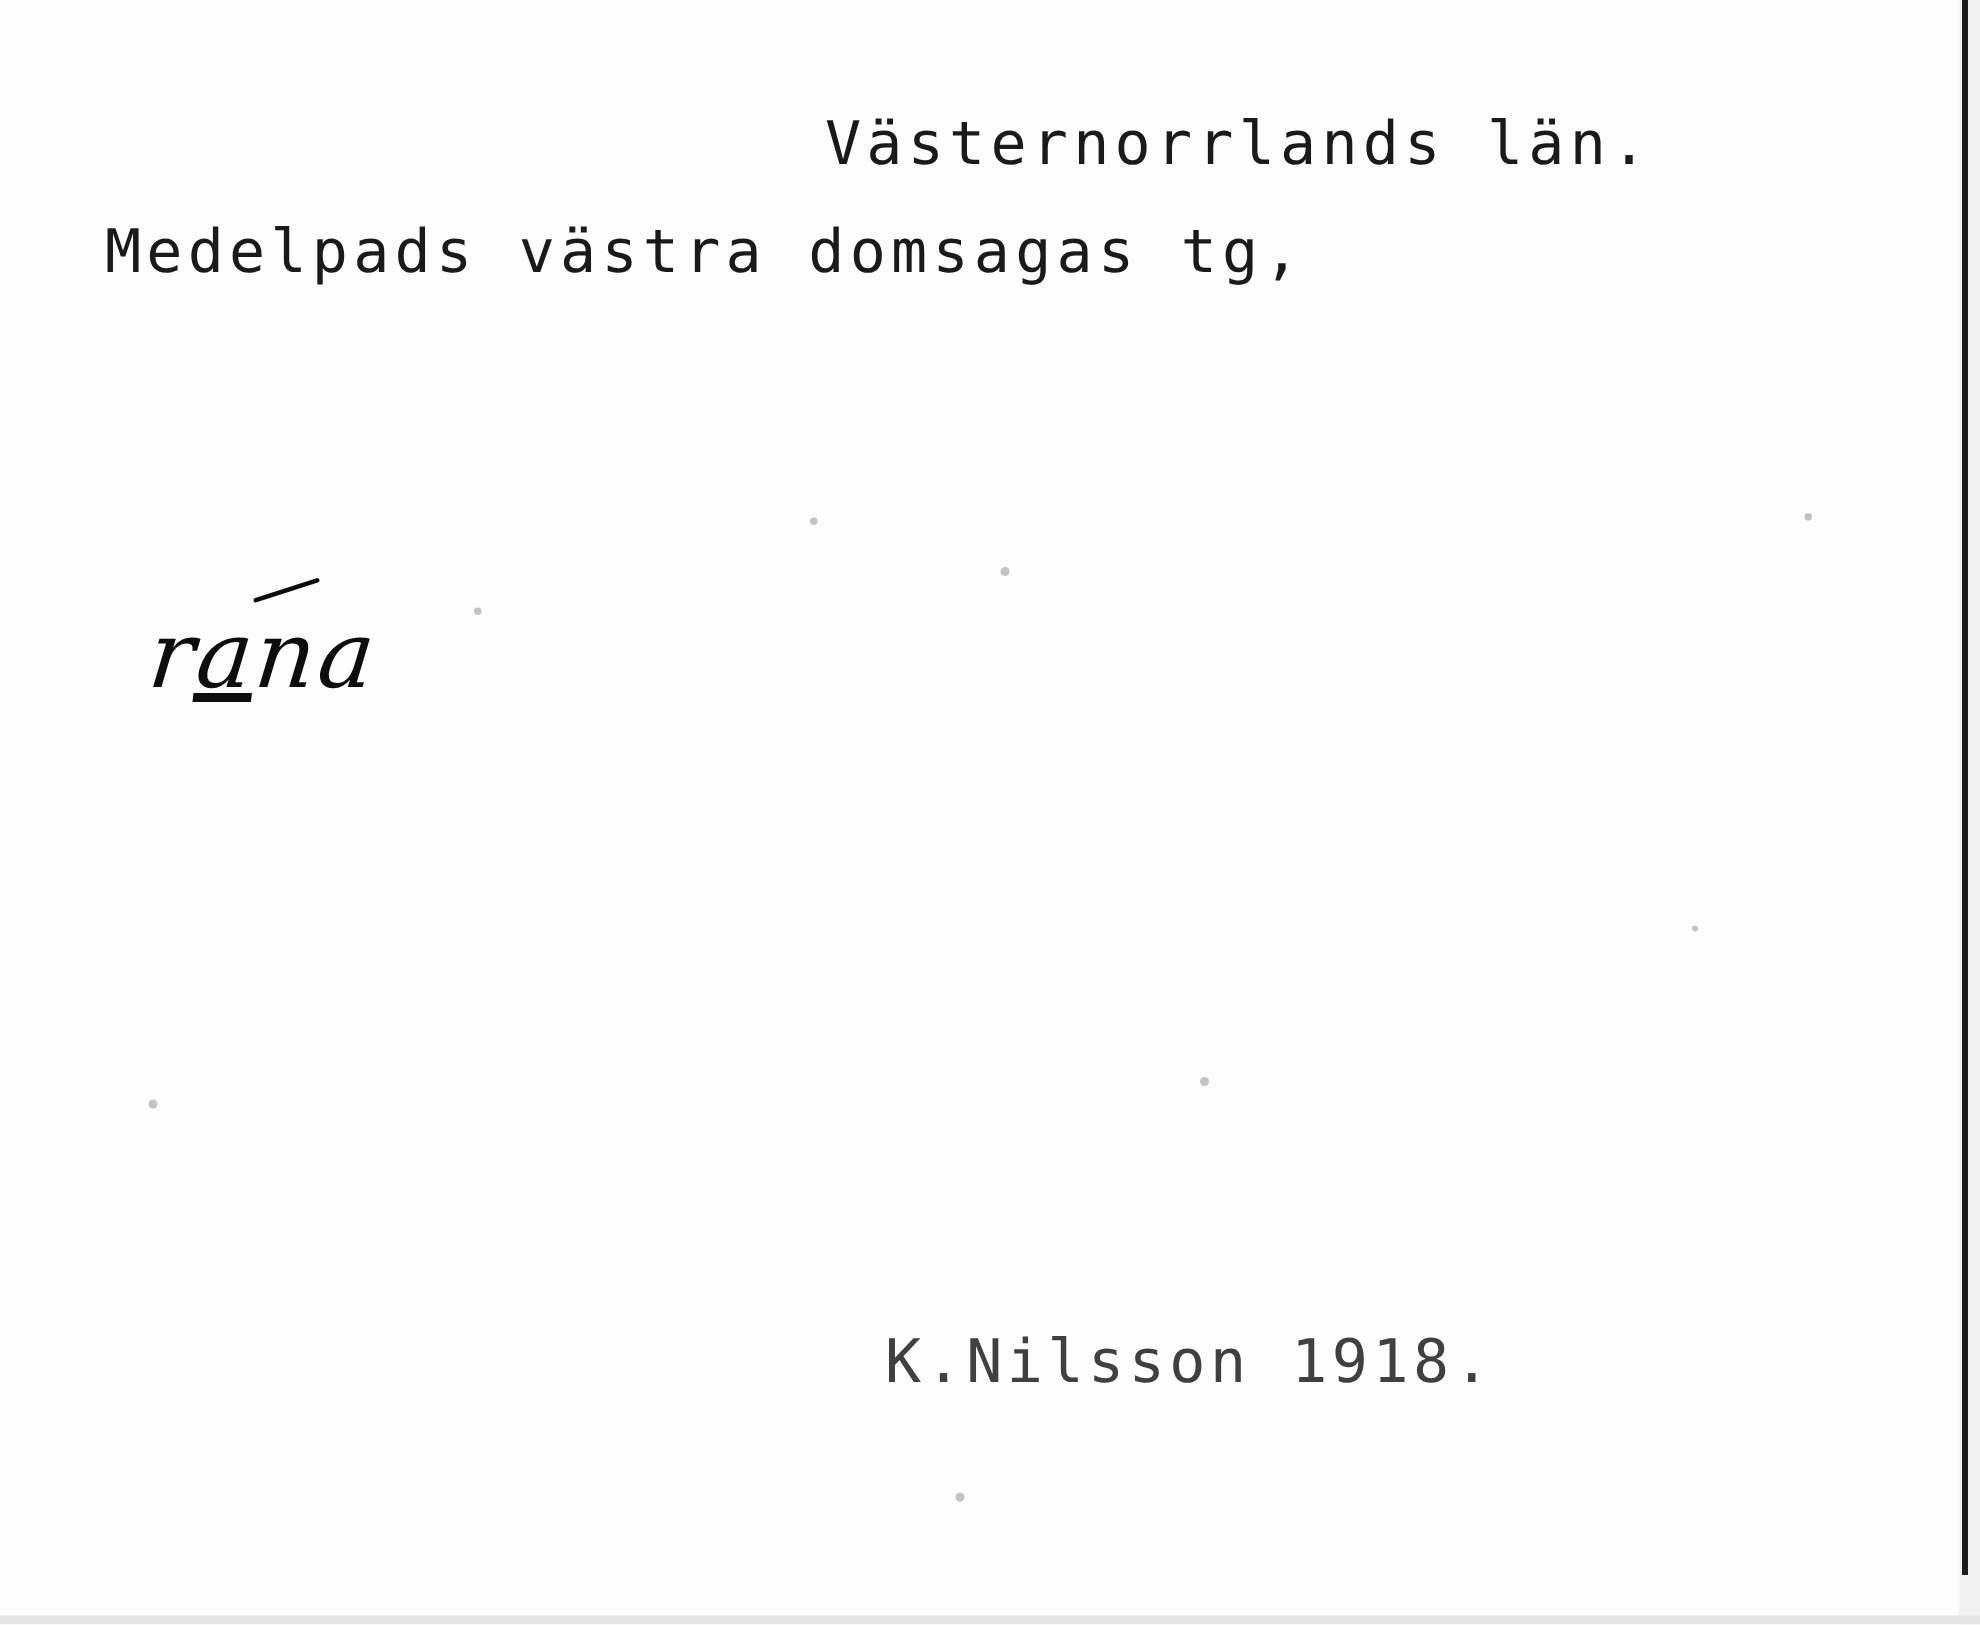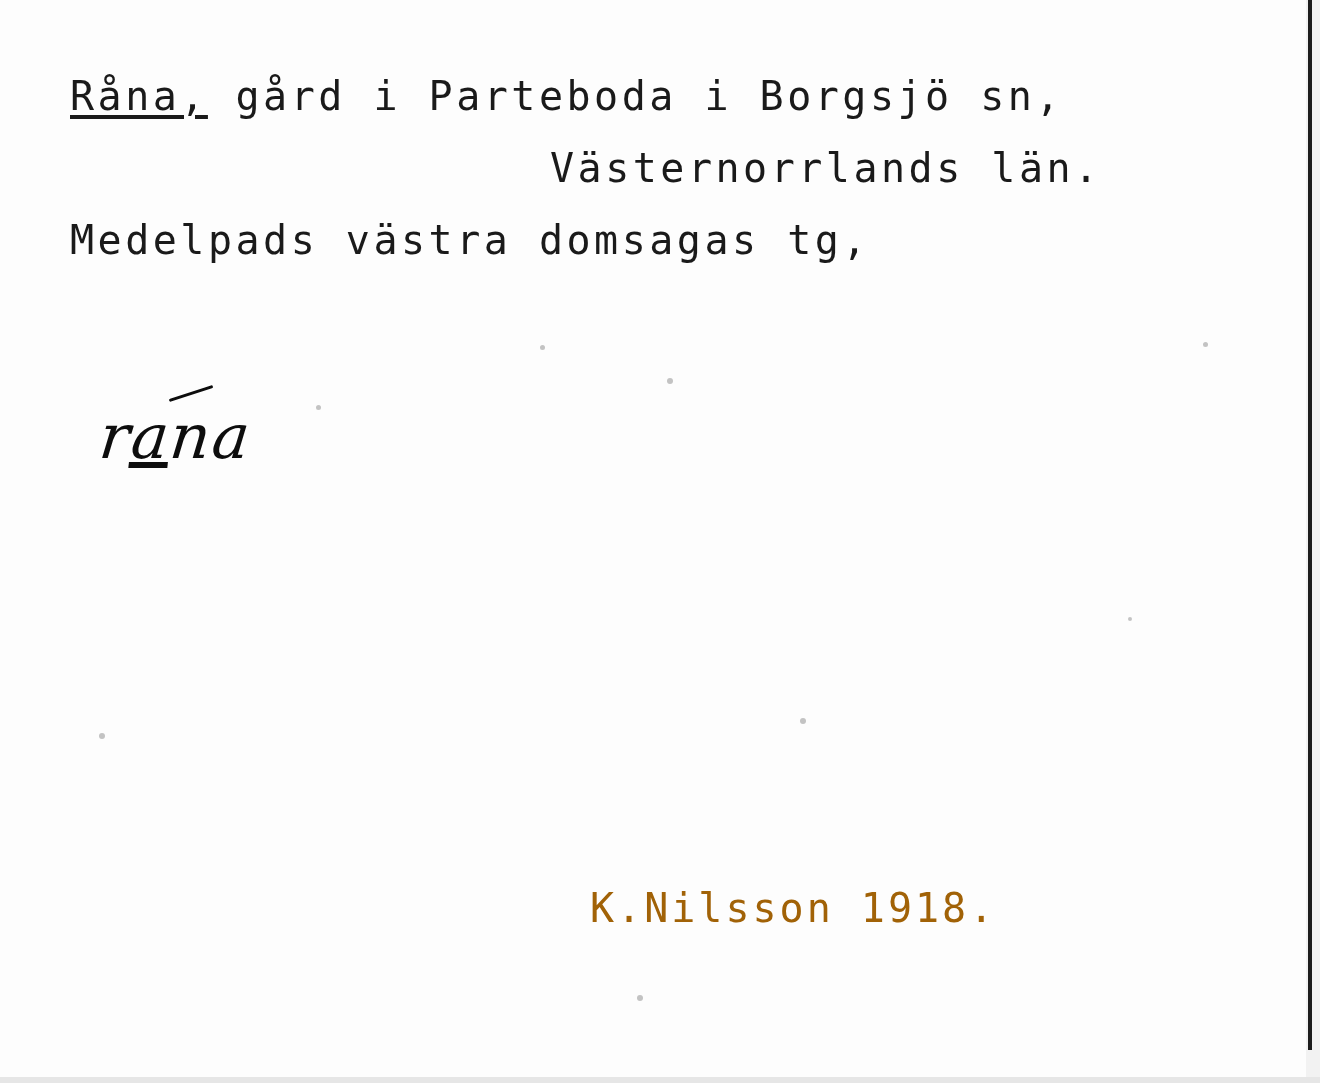--- a/index.html
+++ b/index.html
@@ -107,40 +107,39 @@
   }
 
   
   #signature {
     position: absolute;
     left: 590px;
     top: 885px;
     font-family: "DejaVu Sans Mono", monospace;
     font-size: 40px;
     letter-spacing: 3px;
-    color: #a16207;
+    color: #404040;
     white-space: pre;
   }
 </style>
 </head>
 <body>
 
 <div id="card">
 
   <div class="speck" style="left:540px; top:345px; width:5px; height:5px;"></div>
   <div class="speck" style="left:667px; top:378px; width:6px; height:6px;"></div>
   <div class="speck" style="left:316px; top:405px; width:5px; height:5px;"></div>
   <div class="speck" style="left:1203px; top:342px; width:5px; height:5px;"></div>
   <div class="speck" style="left:99px; top:733px; width:6px; height:6px;"></div>
   <div class="speck" style="left:800px; top:718px; width:6px; height:6px;"></div>
   <div class="speck" style="left:637px; top:995px; width:6px; height:6px;"></div>
   <div class="speck" style="left:1128px; top:617px; width:4px; height:4px;"></div>
 
   <div id="typed-block">
-    <div class="typed-line"><span class="headword">Råna,</span><span> gård i Parteboda i Borgsjö sn,</span></div>
     <div class="typed-line indent-1">Västernorrlands län.</div>
     <div class="typed-line">Medelpads västra domsagas tg,</div>
   </div>
 
   <div id="handwriting"><span>r</span><span class="hw-underline">a</span><span>na</span></div>
   <div id="hw-accent"></div>
 
   <div id="signature">K.Nilsson 1918.</div>
 
   <div id="right-edge">

